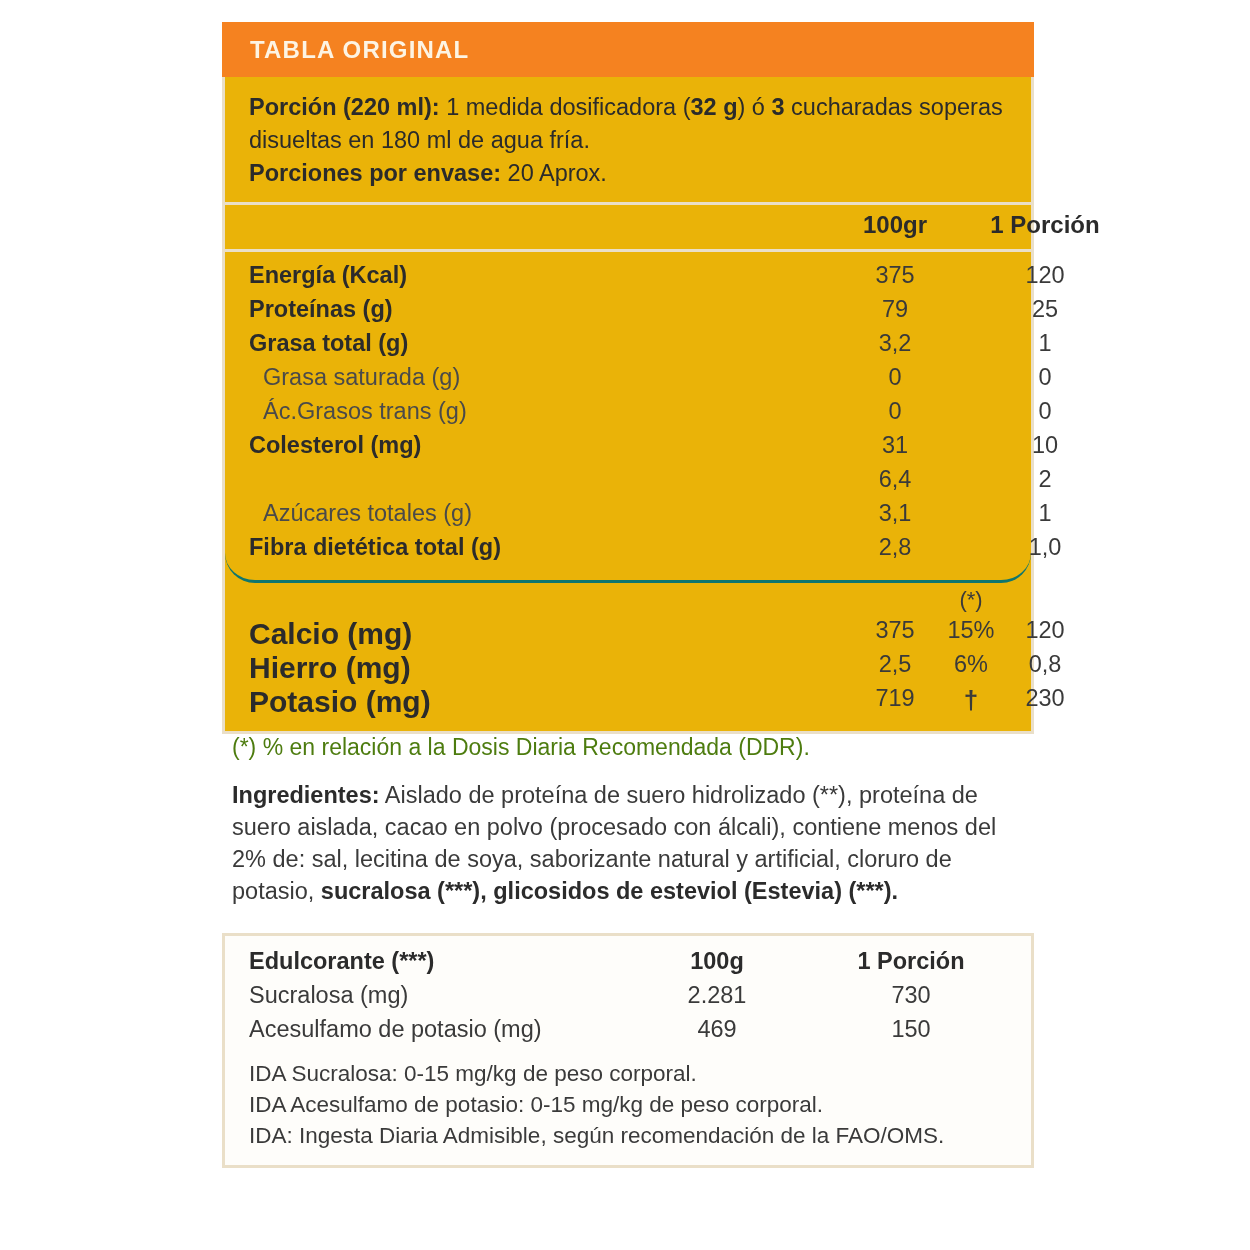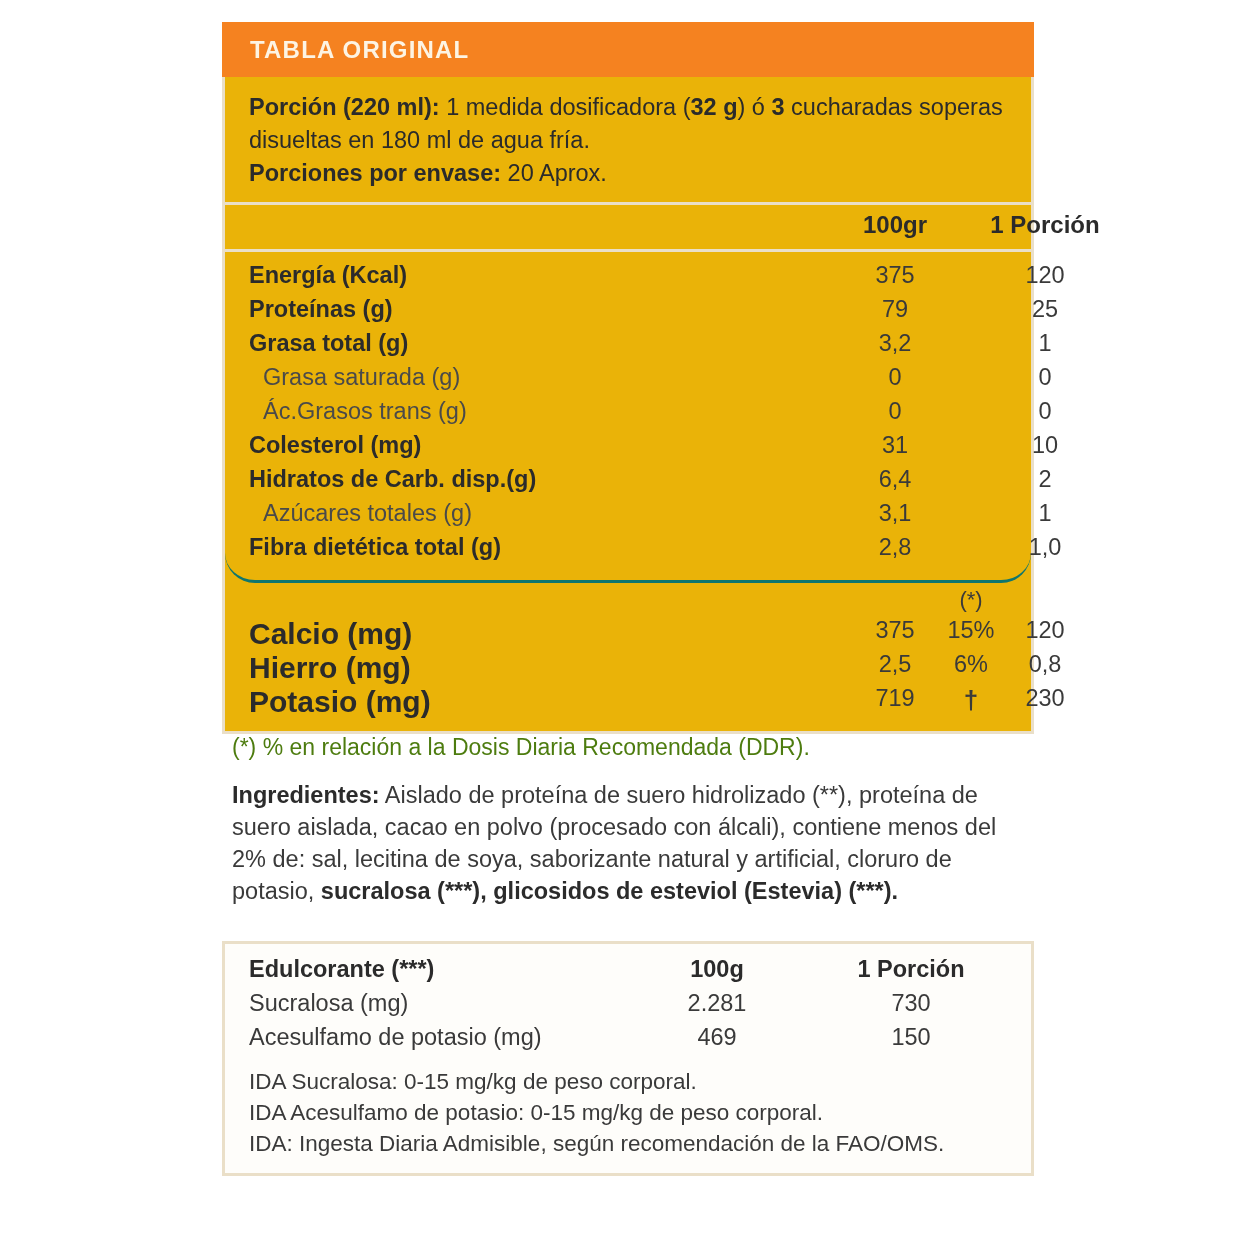--- a/index.html
+++ b/index.html
@@ -162,21 +162,21 @@
     padding-right: 0px;
     font-size: 23.5px;
     line-height: 32px;
     color: #3a3a3a;
     text-align: left;
   }
   .ingredients b { font-weight: bold; color: #2b2b2b; }
 
   
   .sweetener-block {
-    margin-top: 34px;
+    margin-top: 26px;
     border: 3px solid #EADFC8;
     background: #FEFDFA;
     box-sizing: border-box;
     padding: 12px 0 14px 0;
   }
   .srow {
     position: relative;
     height: 34px;
   }
   .srow .slabel {
@@ -266,21 +266,20 @@
         <span class="vport">0</span>
       </div>
 
       <div class="nrow">
         <span class="nlabel">Colesterol (mg)</span>
         <span class="v100">31</span>
         <span class="vport">10</span>
       </div>
 
       <div class="nrow">
-        <span class="nlabel">Hidratos de Carb. disp.(g)</span>
         <span class="v100">6,4</span>
         <span class="vport">2</span>
       </div>
 
       <div class="nrow sub">
         <span class="nlabel">Azúcares totales (g)</span>
         <span class="v100">3,1</span>
         <span class="vport">1</span>
       </div>
 

